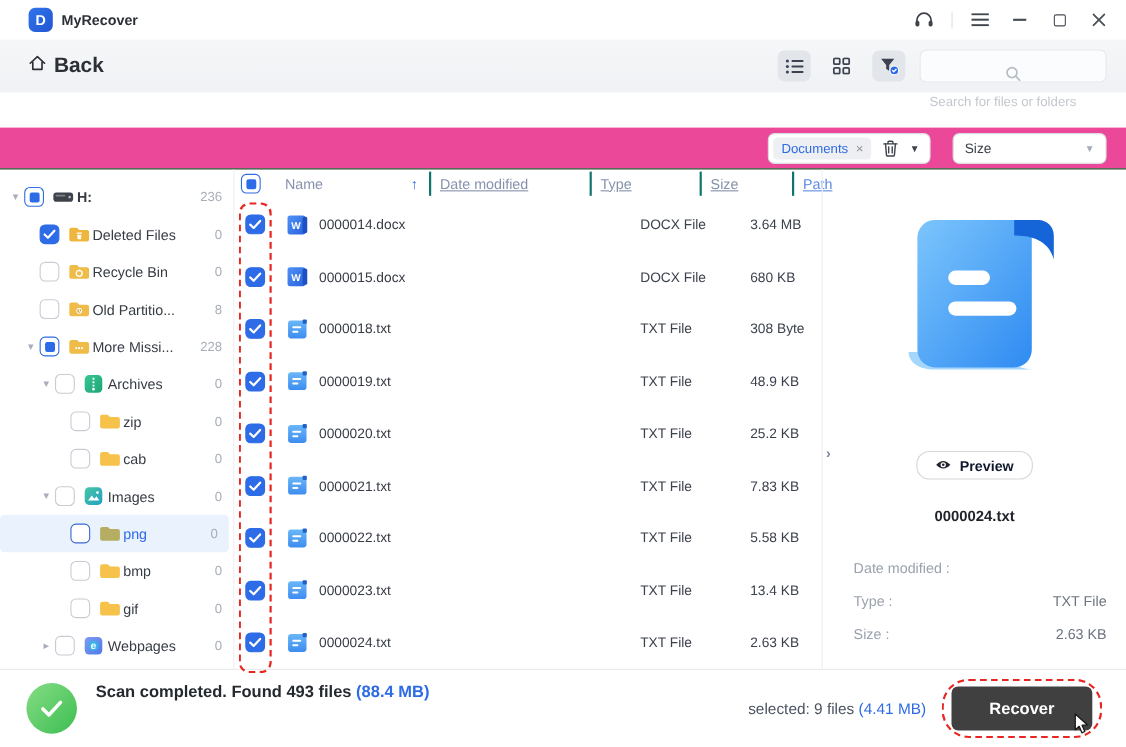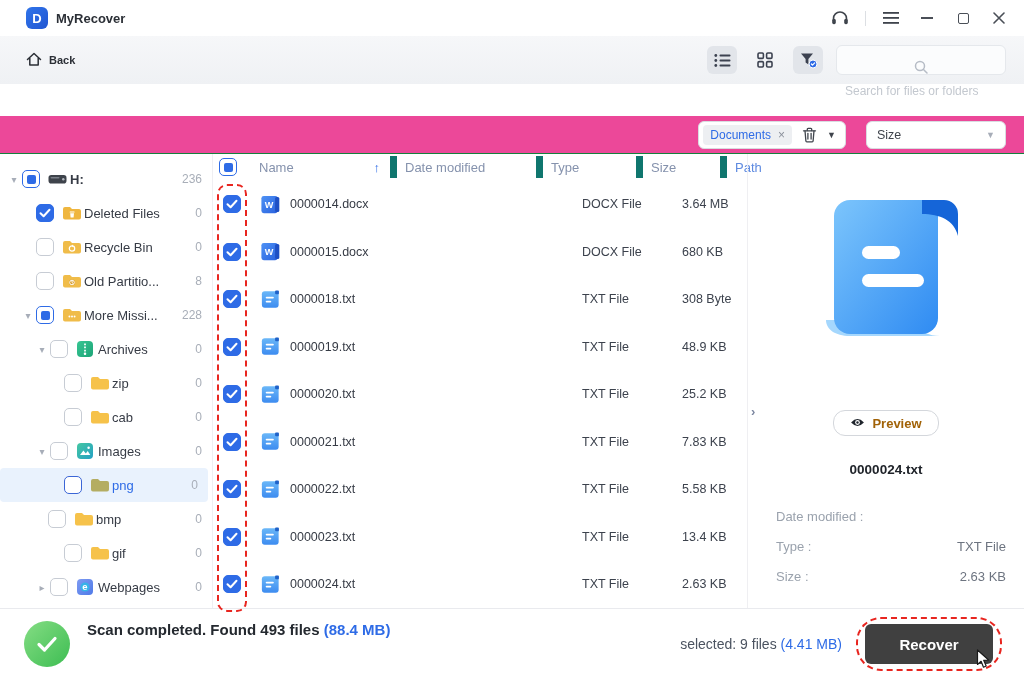--- a/index.html
+++ b/index.html
@@ -13,21 +13,21 @@
   .logo { width:22px; height:22px; border-radius:6px; background:linear-gradient(135deg,#2f74ea,#2256d2); color:#fff; font-weight:bold; font-size:13px; display:flex; align-items:center; justify-content:center; }
   .app-title { font-size:13px; font-weight:bold; color:#2b2f36; }
   .tb-right { display:flex; align-items:center; gap:6px; }
   .tb-btn { width:30px; height:26px; display:flex; align-items:center; justify-content:center; background:none; border:none; cursor:pointer; color:#3f444c; }
   .tb-sep { width:1px; height:15px; background:#dcdfe3; margin:0 4px; }
   .min-glyph { width:12px; height:2px; background:#4a4f57; display:inline-block; }
   .max-glyph { width:11px; height:11px; border:1.6px solid #4a4f57; border-radius:2px; display:inline-block; }
 
   
   .backbar { height:48px; background:linear-gradient(#f6f7f9,#eff1f4); display:flex; align-items:center; justify-content:space-between; padding:0 18px 0 26px; }
-  .back-btn { display:flex; align-items:center; gap:7px; cursor:pointer; font-size:11px; color:#2b2f36; font-weight:bold; }
+  .back-btn { display:flex; align-items:center; gap:7px; cursor:pointer; font-size:19px; color:#2b2f36; font-weight:bold; }
   .bb-right { display:flex; align-items:center; gap:13px; }
   .view-btn { width:30px; height:28px; border:none; border-radius:6px; background:transparent; display:flex; align-items:center; justify-content:center; cursor:pointer; }
   .view-btn.active { background:#e2e5ea; }
   .search-box { width:170px; height:28px; background:#fbfcfd; border:1px solid #e5e8ec; border-radius:6px; display:flex; align-items:center; padding:14px 8px; gap:6px;flex-direction:column; }
   .search-box input { border:none; outline:none; background:transparent; font-size:12px; color:#3f444c; width:100%; font-family:"Liberation Sans",sans-serif; }
   .search-box input::placeholder { color:#c3c8cf; }
 
   
   .filterbar { height:38px; background:#ec4899; display:flex; align-items:center; justify-content:flex-end; gap:20px; padding:0 18px; border-bottom:1px solid #15803d;margin-top:32px; }
   .filter-group { height:28px; border:1px solid #d9dce1; border-radius:6px; display:flex; align-items:center; padding:0 9px 0 4px; gap:10px; background:#fff; }
@@ -53,36 +53,36 @@
   .tree-icon { width:22px; display:flex; align-items:center; flex:none; }
   .tree-label { font-size:13px; color:#363b45; white-space:nowrap; overflow:hidden; }
   .tree-label.bold { font-weight:bold; }
   .side-row.selected .tree-label { color:#2e6be6; }
   .tree-count { margin-left:auto; font-size:12px; color:#a8aeb8; }
 
   
   .filelist { flex:1; position:relative; display:flex; flex-direction:column; min-width:0; }
   .thead { height:38px; display:grid; grid-template-columns:38px 139px 146px 100px 84px 1fr; align-items:center; font-size:13px; color:#8592ad; }
   .th { padding-left:8px; height:22px; display:flex; align-items:center; }
-  .th.sep { border-left:7px solid #0f766e; }
+  .th.sep { border-left:2px solid #0f766e;text-decoration:underline; }
   .th.cbcol { justify-content:center; padding-left:0; }
   .th.namecol { justify-content:space-between; padding-right:10px; }
   .sort { color:#2e6be6; font-size:13px; font-weight:bold; }
   .trow { height:47.5px; display:grid; grid-template-columns:38px 177px 146px 100px 84px 1fr; align-items:center; }
   .cellcb { display:flex; justify-content:center; }
   .cell { font-size:12.5px; color:#3c424d; padding-left:8px; }
   .cell-name { display:flex; align-items:center; gap:8px; padding-left:8px; font-size:12.5px; color:#363b45; }
   .annot-checkboxes { position:absolute; left:4px; top:30px; width:30px; height:428px; border:2px dashed #e8251f; border-radius:10px; pointer-events:none; }
 
   
   .preview { width:277px; border-left:1px solid #efeff2; position:relative; padding-top:36px; }
   .collapse-chevron { position:absolute; left:3px; top:250px; font-size:13px; font-weight:bold; color:#7c87a0; cursor:pointer; }
   .doc-art { display:flex; justify-content:center; }
   .preview-btn-row { display:flex; justify-content:center; margin-top:52px; }
-  .preview-btn { background:#fff; border:1px solid #d4d7dc; border-radius:12px; height:26px; padding:0 16px; display:flex; align-items:center; gap:7px; font-size:13px; font-weight:bold; color:#a16207; cursor:pointer; font-family:"Liberation Sans",sans-serif; }
+  .preview-btn { background:#fff; border:1px solid #d4d7dc; border-radius:12px; height:26px; padding:0 16px; display:flex; align-items:center; gap:7px; font-size:13px; font-weight:bold; color:#0f172a; cursor:pointer; font-family:"Liberation Sans",sans-serif; }
   .preview-name { text-align:center; margin-top:26px; font-size:13.5px; font-weight:bold; color:#20242a; }
   .fields { margin:24px 18px 0 28px; }
   .field-row { height:30px; display:flex; align-items:center; justify-content:space-between; }
   .field-label { font-size:13px; color:#9aa2ad; }
   .field-value { font-size:13px; color:#6d7480; }
 
   
   .statusbar { height:71px; border-top:1px solid #e9eaee; display:flex; align-items:center; justify-content:space-between; padding:0 22px 0 24px; background:#fff; }
   .sb-left { display:flex; gap:17px; }
   .ok-circle { width:46px; height:46px; border-radius:50%; background:linear-gradient(135deg,#85dd84,#3dbd52); display:flex; align-items:center; justify-content:center; }
@@ -352,21 +352,21 @@
           <span class="caret"></span>
           <span class="cb unchecked"></span>
           <span class="tree-icon">
             <svg width="20" height="16" viewBox="0 0 20 16">
               <path d="M1,4 a2,2 0 0 1 2,-2 h5 l2,2 h7 a2,2 0 0 1 2,2 v6.5 a2,2 0 0 1 -2,2 h-14 a2,2 0 0 1 -2,-2 z" fill="#b4ad62"></path>
             </svg>
           </span>
           <span class="tree-label">png</span>
           <span class="tree-count">0</span>
         </div>
-        <div class="side-row" style="padding-left: 32px;">
+        <div class="side-row" style="padding-left: 48px;">
           <span class="caret"></span>
           <span class="cb unchecked"></span>
           <span class="tree-icon">
             <svg width="20" height="16" viewBox="0 0 20 16">
               <path d="M1,4 a2,2 0 0 1 2,-2 h5 l2,2 h7 a2,2 0 0 1 2,2 v6.5 a2,2 0 0 1 -2,2 h-14 a2,2 0 0 1 -2,-2 z" fill="#f6c24a"></path>
             </svg>
           </span>
           <span class="tree-label">bmp</span>
           <span class="tree-count">0</span>
         </div>

